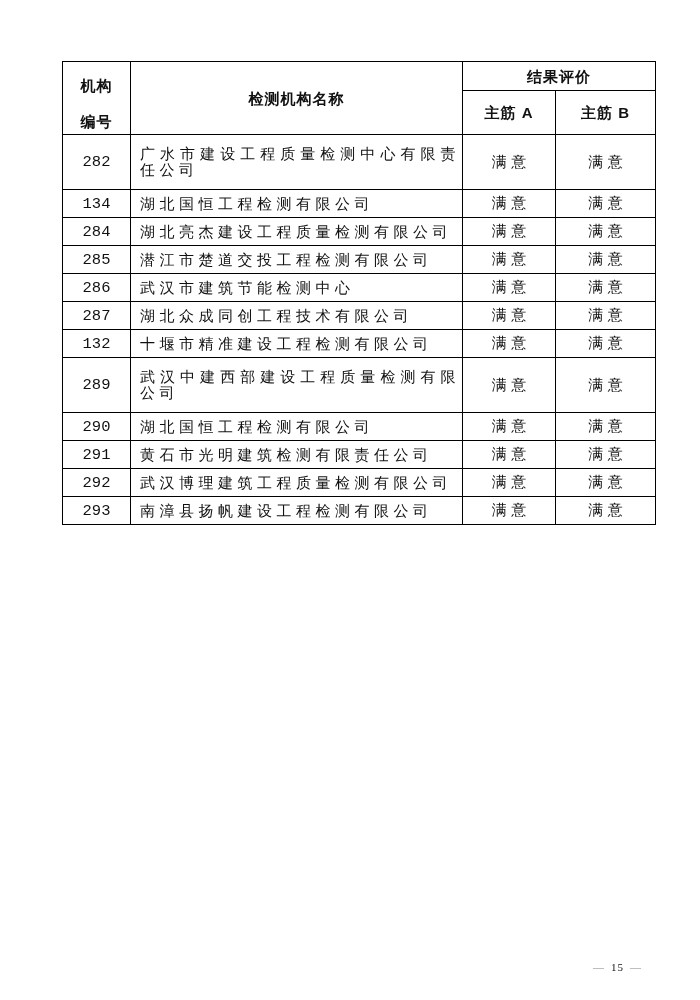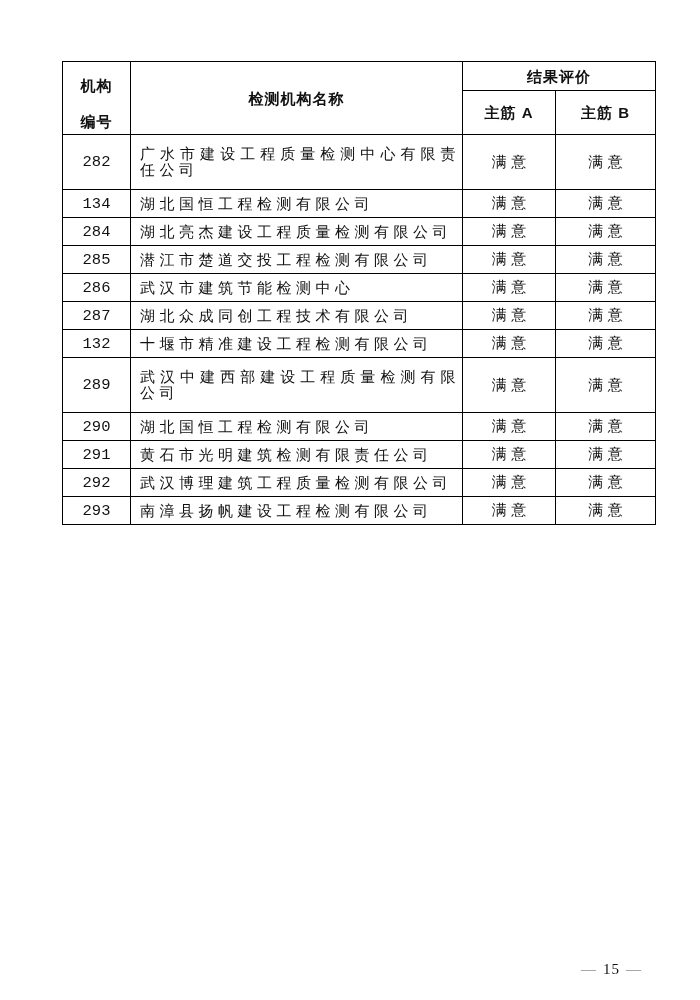--- a/index.html
+++ b/index.html
@@ -58,21 +58,21 @@
     font-size:15px;
     letter-spacing:4.5px;
     text-indent:4.5px;
   }
   tr.r-single td { height:28px; }
   tr.r-tall td   { height:55px; }
 
   .footer {
     position:absolute;
     top:961px; right:52px;
-    font-size:15px;
+    font-size:11px;
     font-family:"Liberation Serif", serif;
     letter-spacing:1px;
     white-space:nowrap;
   }
   .footer .dash { color:#8a8a8a; padding:0 6px; }
   .footer .num  { color:#111; }
 </style>
 </head>
 <body>
 

